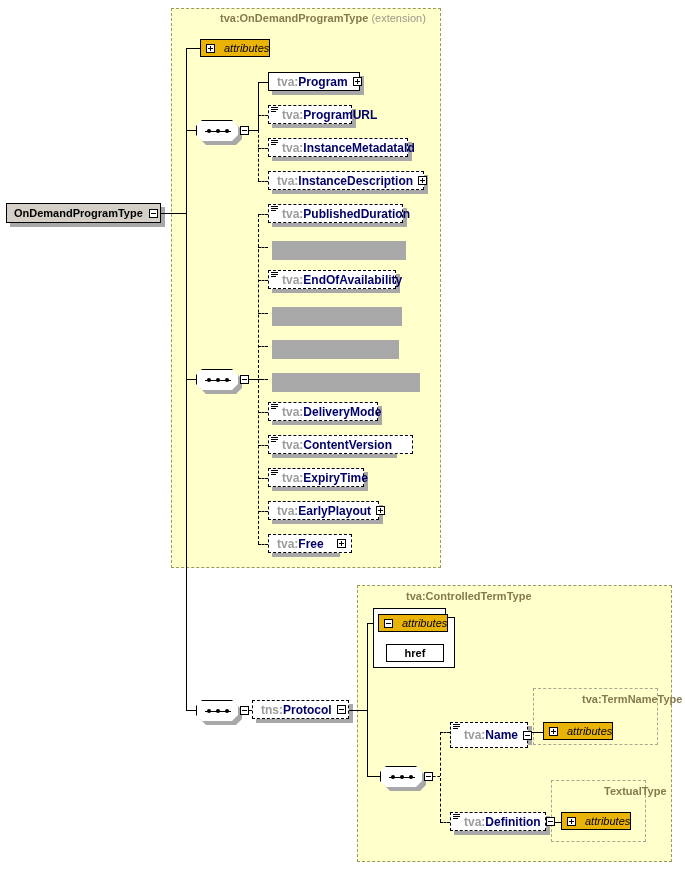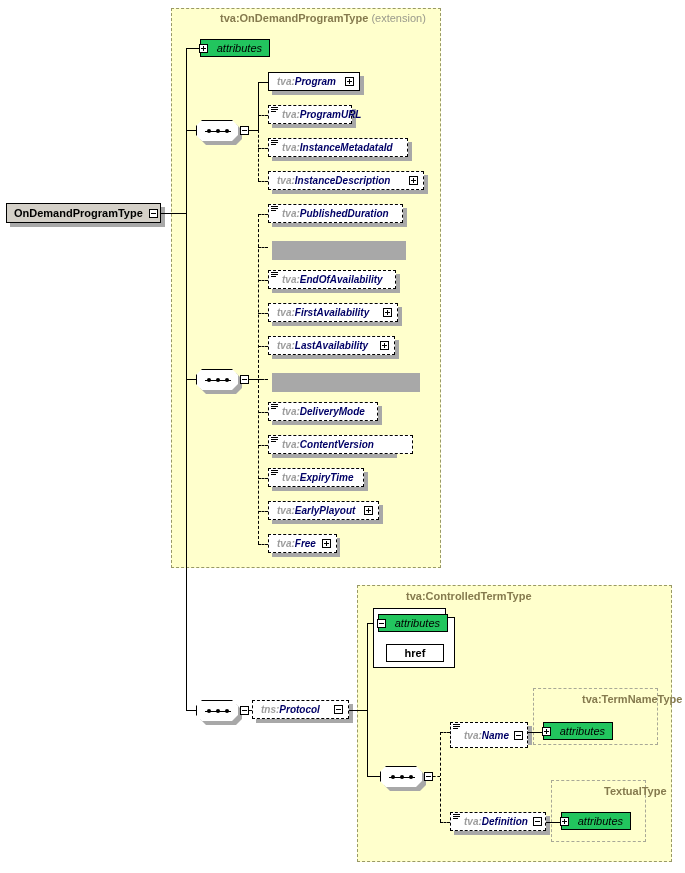--- a/index.html
+++ b/index.html
@@ -29,28 +29,28 @@
             display:flex;align-items:center;}
   .rootnode .lbl{font-weight:bold;font-size:11px;color:#000;
                  padding:0 6px 0 7px;white-space:nowrap;}
   .shadow{position:absolute;background:#a8a8a8;z-index:0;}
 
   
   .el{position:absolute;box-sizing:border-box;background:#ffffff;
       display:flex;align-items:center;z-index:3;}
   .el.req{border:1px solid #000;}
   .el.opt{border:1px dashed #000;}
-  .el .lbl{font-size:10px;font-weight:bold;white-space:nowrap;
-           padding-left:8px;padding-right:5px;color:#000066;font-style:italic;}
+  .el .lbl{font-size:12px;font-weight:bold;white-space:nowrap;
+           padding-left:8px;padding-right:5px;color:#000066;}
   .el .lbl .ns{color:#9c9c9c;font-weight:bold;}
   .el.hasicon .lbl{padding-left:13px;}
 
   
-  .attrbox{position:absolute;box-sizing:border-box;background:#22c55e;
-           border:1px solid #000;display:flex;align-items:center;z-index:3;justify-content:flex-end;}
+  .attrbox{position:absolute;box-sizing:border-box;background:#eab308;
+           border:1px solid #000;display:flex;align-items:center;z-index:3;}
   .attrbox .lbl{font-style:italic;font-size:11px;color:#000;
                 padding:0 7px 0 4px;white-space:nowrap;}
 
   
   .attrcontainer{position:absolute;box-sizing:border-box;background:#fff;
                  border:1px solid #000;z-index:2;}
   .attrcontainer .notch{position:absolute;right:-1px;top:-1px;
                         width:9px;height:9px;background:#ffffcc;
                         border-left:1px solid #000;border-bottom:1px solid #000;}
   .simplebox{position:absolute;box-sizing:border-box;background:#fff;
@@ -217,29 +217,21 @@
     <div class="shadow" style="left:272px;top:274px;width:128px;height:19px"></div>
     <div class="el opt hasicon" style="left:268px;top:270px;width:128px;height:19px">
       <div class="stIcon">
         <i></i>
         <i></i>
         <i></i>
       </div>
       <span class="lbl"><span class="ns">tva:</span><span>EndOfAvailability</span></span>
     </div>
     <div class="shadow" style="left:272px;top:307px;width:130px;height:19px"></div>
-    <div class="el opt" style="left:268px;top:303px;width:130px;height:19px">
-      <span class="lbl"><span class="ns">tva:</span><span>FirstAvailability</span></span>
-      <div class="exp plus" style="margin-right: 5px; margin-left: auto;"></div>
-    </div>
     <div class="shadow" style="left:272px;top:340px;width:127px;height:19px"></div>
-    <div class="el opt" style="left:268px;top:336px;width:127px;height:19px">
-      <span class="lbl"><span class="ns">tva:</span><span>LastAvailability</span></span>
-      <div class="exp plus" style="margin-right: 5px; margin-left: auto;"></div>
-    </div>
     <div class="shadow" style="left:272px;top:373px;width:148px;height:19px"></div>
     <div class="shadow" style="left:272px;top:406px;width:110px;height:19px"></div>
     <div class="el opt hasicon" style="left:268px;top:402px;width:110px;height:19px">
       <div class="stIcon">
         <i></i>
         <i></i>
         <i></i>
       </div>
       <span class="lbl"><span class="ns">tva:</span><span>DeliveryMode</span></span>
     </div>
@@ -260,21 +252,21 @@
         <i></i>
       </div>
       <span class="lbl"><span class="ns">tva:</span><span>ExpiryTime</span></span>
     </div>
     <div class="shadow" style="left:272px;top:505px;width:111px;height:19px"></div>
     <div class="el opt" style="left:268px;top:501px;width:111px;height:19px">
       <span class="lbl"><span class="ns">tva:</span><span>EarlyPlayout</span></span>
       <div class="exp plus" style="margin-right: 5px; margin-left: auto;"></div>
     </div>
     <div class="shadow" style="left:272px;top:538px;width:68px;height:19px"></div>
-    <div class="el opt" style="left:268px;top:534px;width:69px;height:19px">
+    <div class="el opt" style="left:268px;top:534px;width:84px;height:19px">
       <span class="lbl"><span class="ns">tva:</span><span>Free</span></span>
       <div class="exp plus" style="margin-right: 5px; margin-left: auto;"></div>
     </div>
     <div class="shadow" style="left:256px;top:704px;width:97px;height:19px"></div>
     <div class="el opt" style="left:252px;top:700px;width:97px;height:19px">
       <span class="lbl"><span class="ns">tns:</span><span>Protocol</span></span>
       <div class="exp minus" style="margin-right: 5px; margin-left: auto;"></div>
     </div>
     <div class="shadow" style="left:454px;top:726px;width:78px;height:19px"></div>
     <div class="el opt hasicon" style="left:450px;top:722px;width:78px;height:26px">

